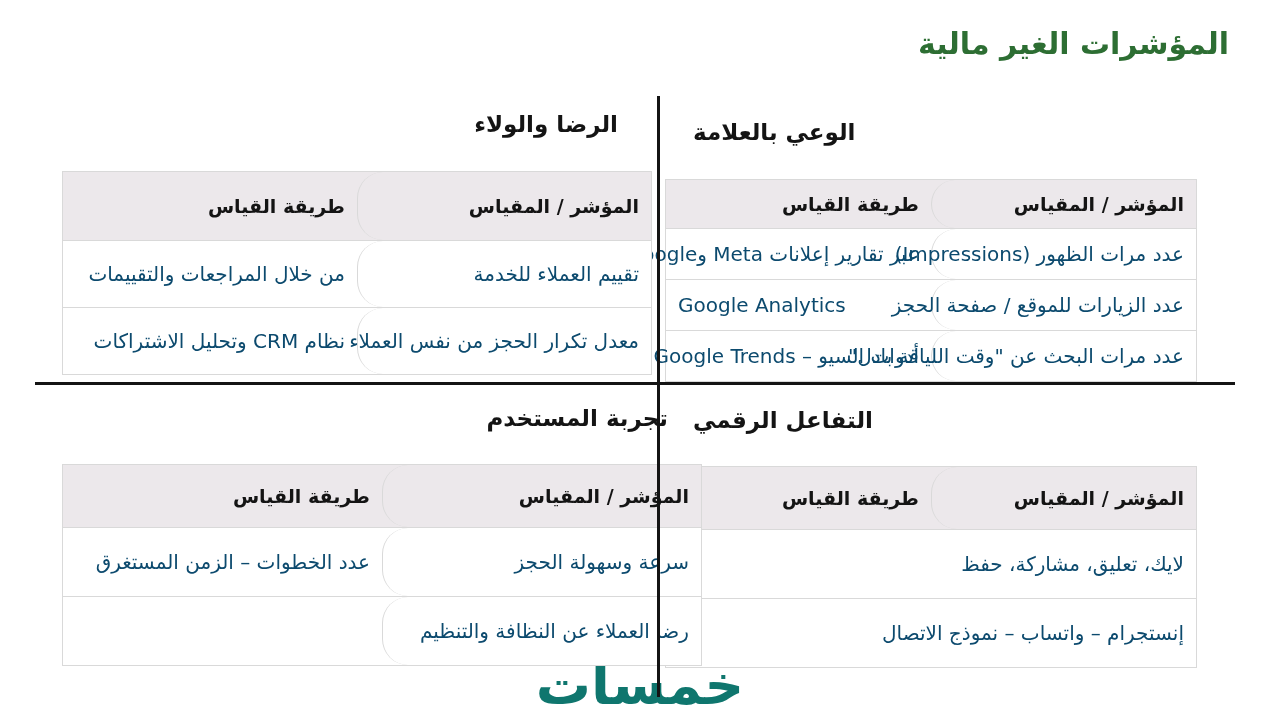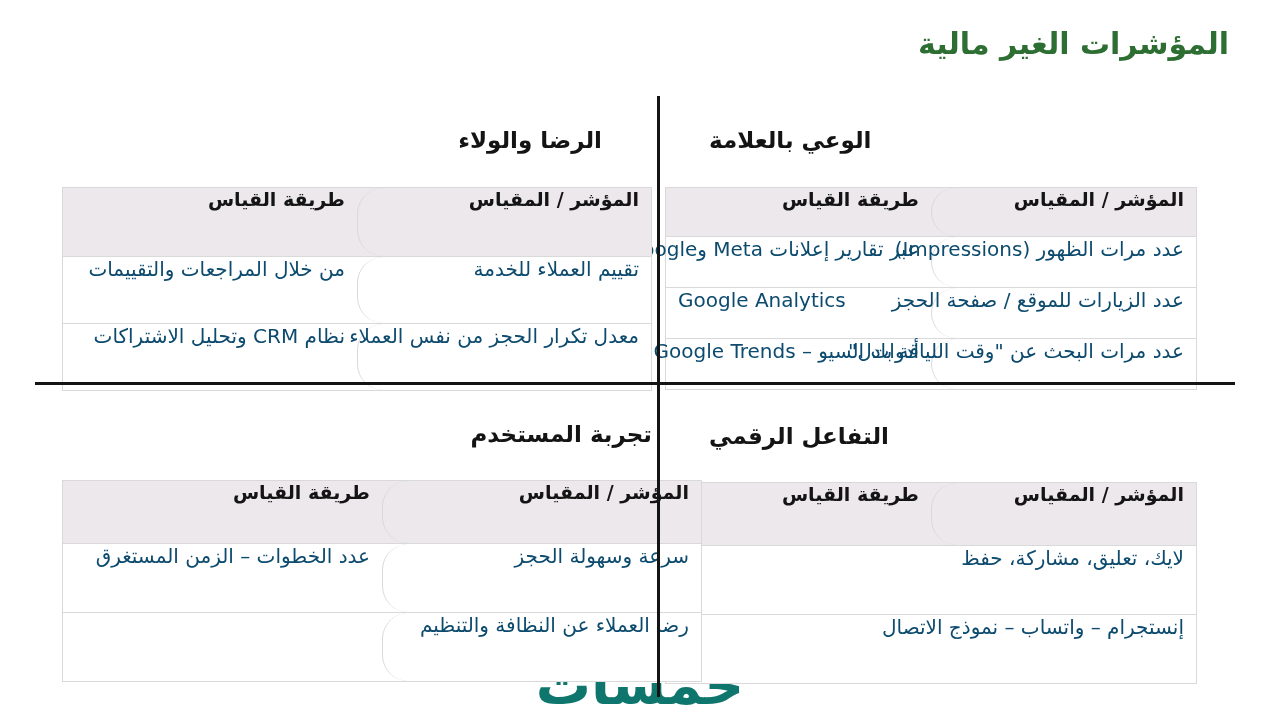--- a/index.html
+++ b/index.html
@@ -11,40 +11,40 @@
   }
   .page-title{
     position:absolute;top:4px;right:51px;
     font-size:30px;font-weight:700;color:#2d6e33;
     line-height:1.3;white-space:nowrap;z-index:2;
   }
   .v-divider{position:absolute;left:657px;top:96px;width:3px;height:601px;background:#141414;z-index:3;}
   .h-divider{position:absolute;left:35px;top:382px;width:1200px;height:3px;background:#141414;z-index:3;}
 
   .quad{position:absolute;z-index:2;}
-  .q-tr{left:665px;top:110px;width:532px;}
+  .q-tr{left:665px;top:118px;width:532px;}
   .q-tl{left:62px;top:110px;width:590px;}
   .q-br{left:665px;top:406px;width:532px;}
   .q-bl{left:62px;top:404px;width:640px;}
 
   .q-title{
-    margin:16px;font-size:23px;font-weight:700;color:#141414;line-height:1.3;white-space:nowrap;
+    margin:0;font-size:23px;font-weight:700;color:#141414;line-height:1.3;white-space:nowrap;
   }
   .q-title.t-left{text-align:left;padding-left:28px;}
   .q-title.t-right{text-align:right;padding-right:34px;}
   .q-tr .q-title,.q-tl .q-title{margin-bottom:31px;}
   .q-br .q-title,.q-bl .q-title{margin-bottom:30px;}
 
   .tbl{
     direction:rtl;border:1px solid #d9d9d9;background:#fff;width:100%;box-sizing:border-box;
   }
   .row{display:flex;border-top:1px solid #d9d9d9;}
   .row:first-child{border-top:none;}
   .row.head{background:#ece8eb;}
-  .cell{width:50%;box-sizing:border-box;display:flex;align-items:flex-start;padding:0 12px;}
+  .cell{width:50%;box-sizing:border-box;display:flex;align-items:center;padding:0 12px;}
   .cell.ind{border-left:1px solid #d9d9d9;border-radius:26px;}
   .cell > span{display:block;width:100%;text-align:start;unicode-bidi:plaintext;}
   .row.head .cell > span{font-size:19px;font-weight:700;color:#141414;white-space:nowrap;text-align:right;}
   .row.data .cell > span{font-size:20px;color:#0c4a6e;white-space:nowrap;}
 
   
   .q-tr .row.head{height:48px;}
   .q-tr .row.data{height:50px;}
   .q-tl .row.head{height:68px;}
   .q-tl .row.data{height:66px;}

